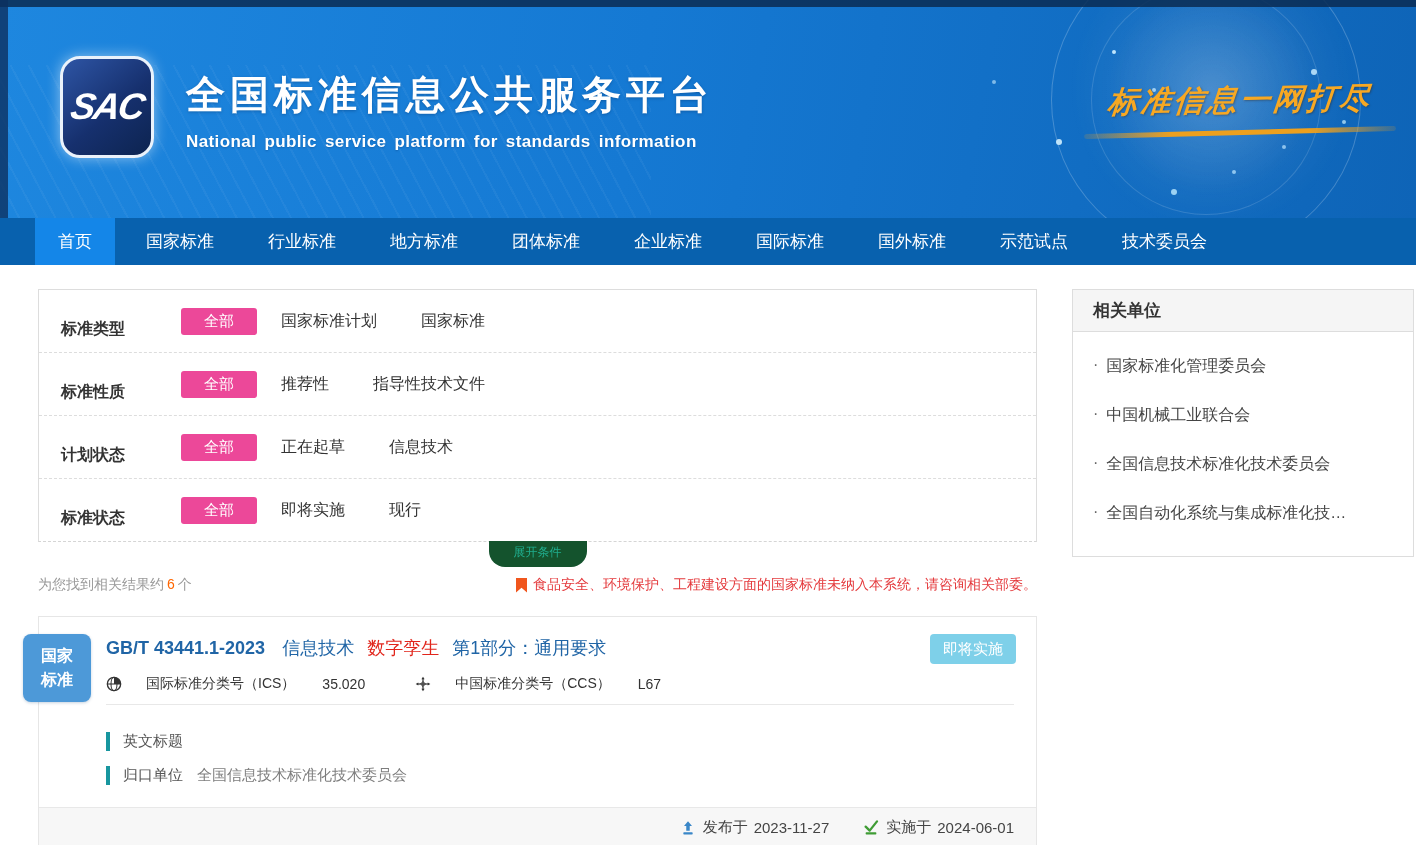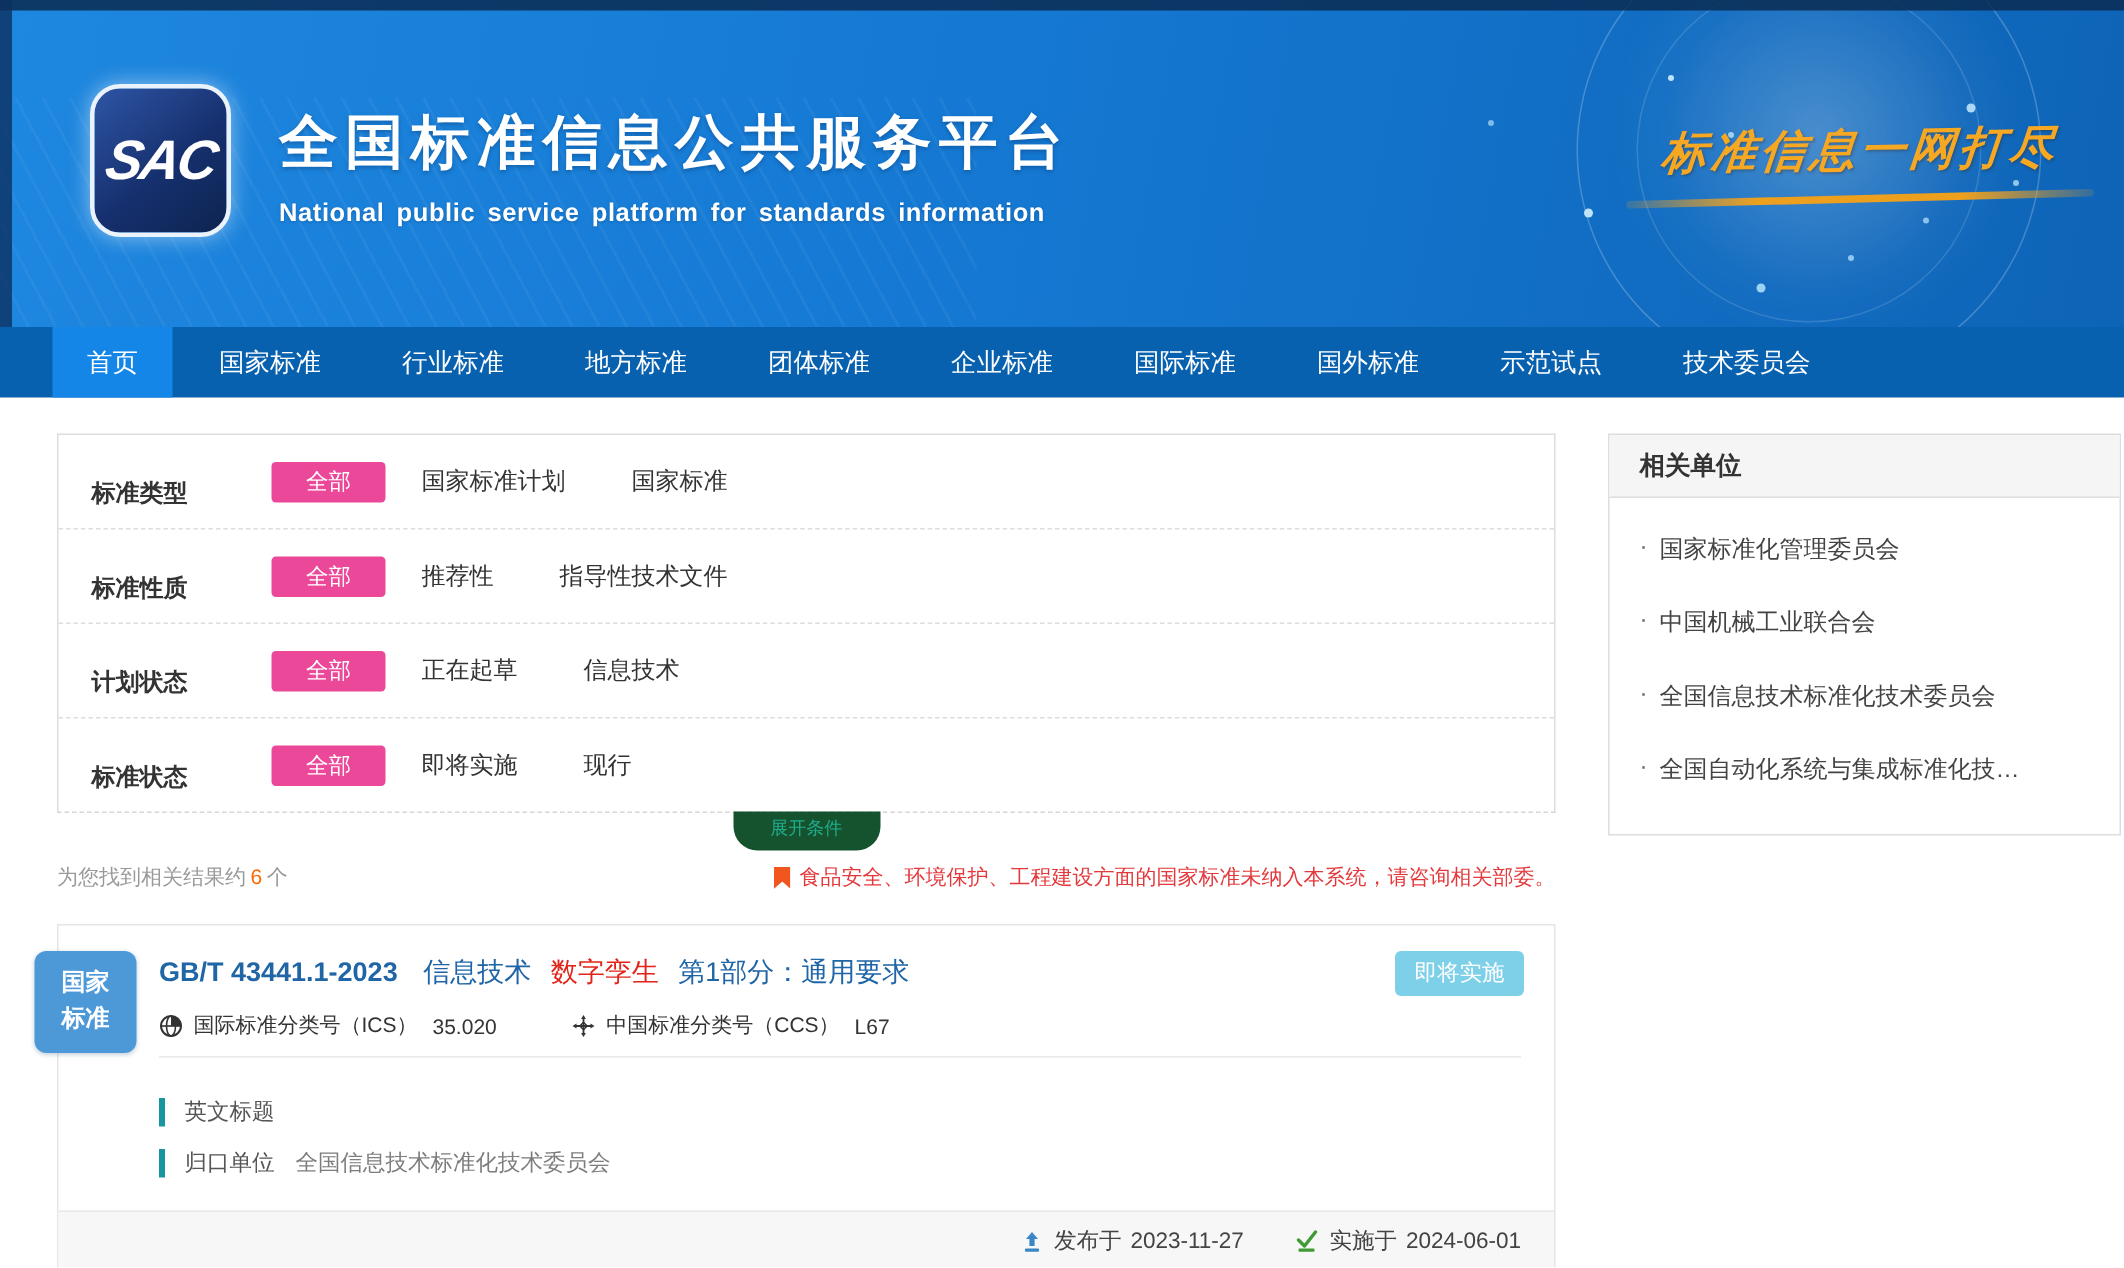--- a/index.html
+++ b/index.html
@@ -120,21 +120,21 @@
   .t-seg { color:#2065a6; margin-right:8px; cursor:pointer; }
   .t-highlight { color:#e1251b; margin-right:8px; cursor:pointer; }
   .status-badge {
     position:absolute; right:20px; top:17px; background:#7ed0e9; color:#fff;
     font-size:15px; padding:3px 13px; border-radius:4px;
   }
   .card-meta {
     margin:0 22px 0 67px; padding:15px 0 11px; border-bottom:1px solid #e8e8e8;
     display:flex; align-items:center; font-size:14px; color:#333;
   }
-  .meta-item { display:flex; align-items:center; margin-right:50px; }
+  .meta-item { display:flex; align-items:center; margin-right:50px;gap:17px; }
   .meta-item svg { margin-right:7px; }
   .meta-label { margin-right:10px; }
   .card-fields { padding:12px 22px 22px 67px; }
   .field-row { display:flex; align-items:center; margin-top:15px; font-size:15px; }
   .field-bar { width:4px; height:19px; background:#18969f; margin-right:13px; flex:none; }
   .field-name { color:#555; margin-right:14px; white-space:nowrap; }
   .field-value { color:#7d7d7d; }
   .card-footer {
     background:#f7f7f7; border-top:1px solid #e8e8e8; padding:10px 22px;
     display:flex; justify-content:flex-end; align-items:center; font-size:15px; color:#444;

